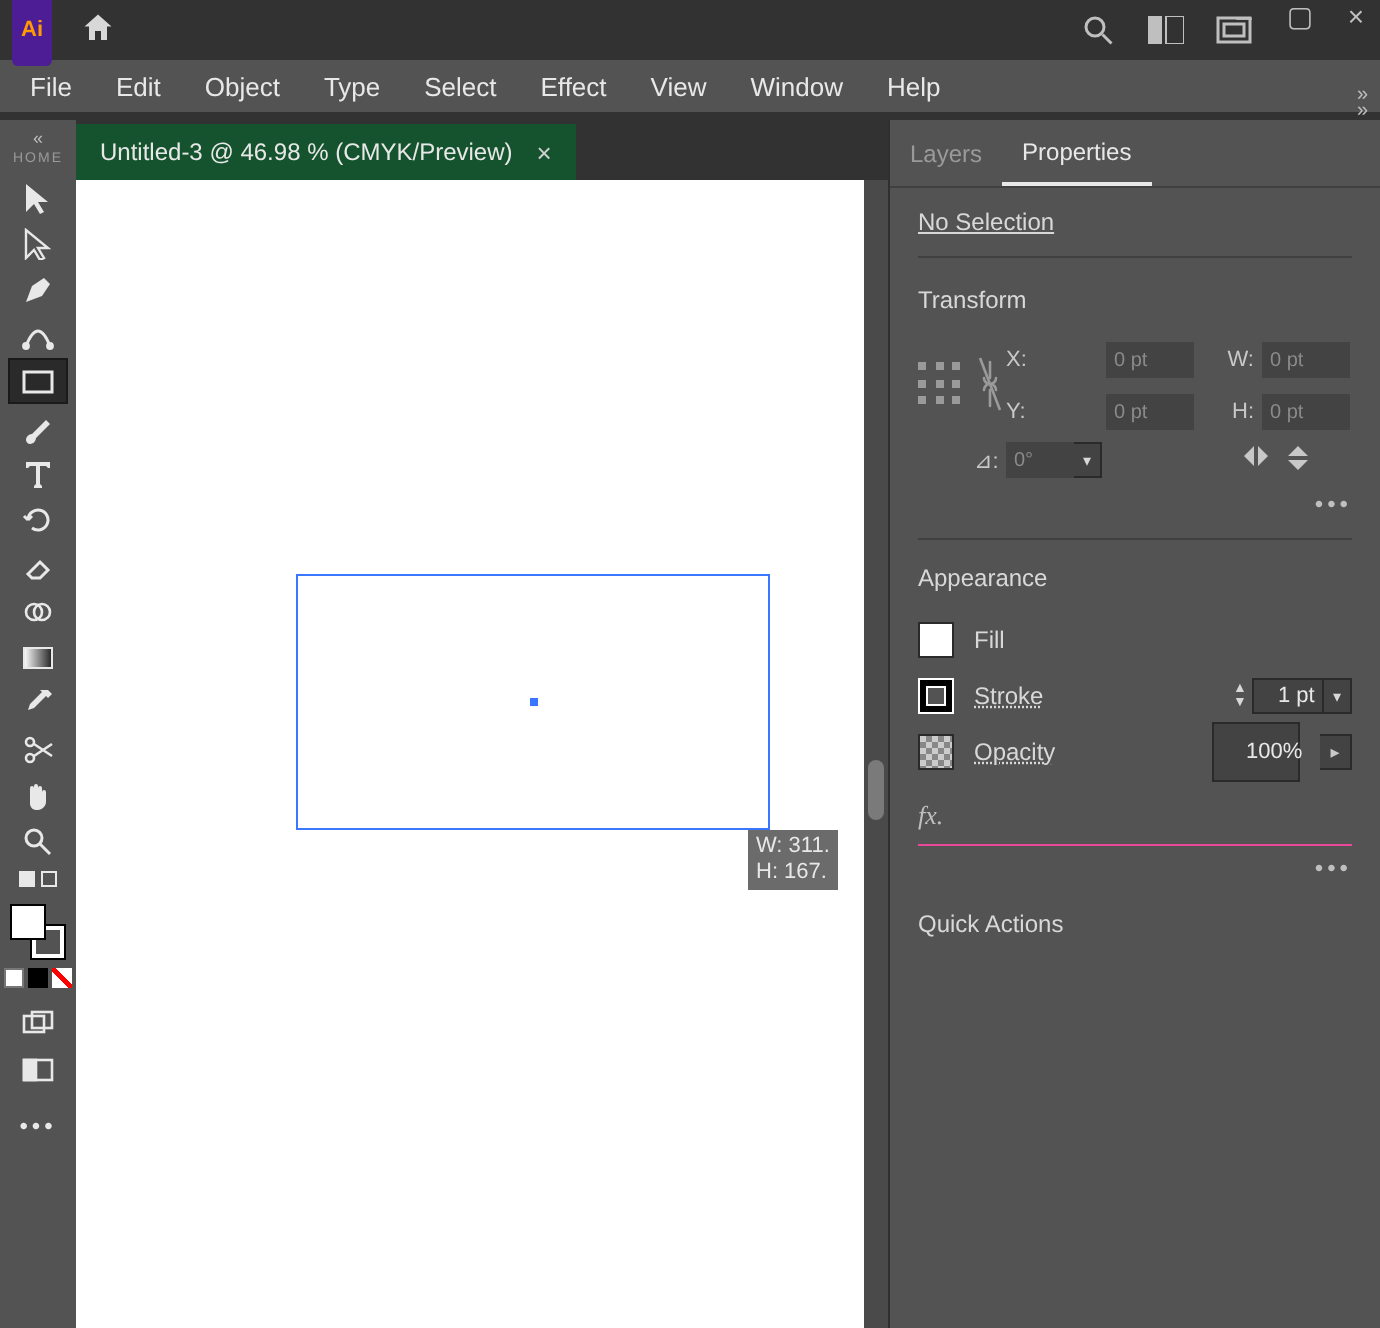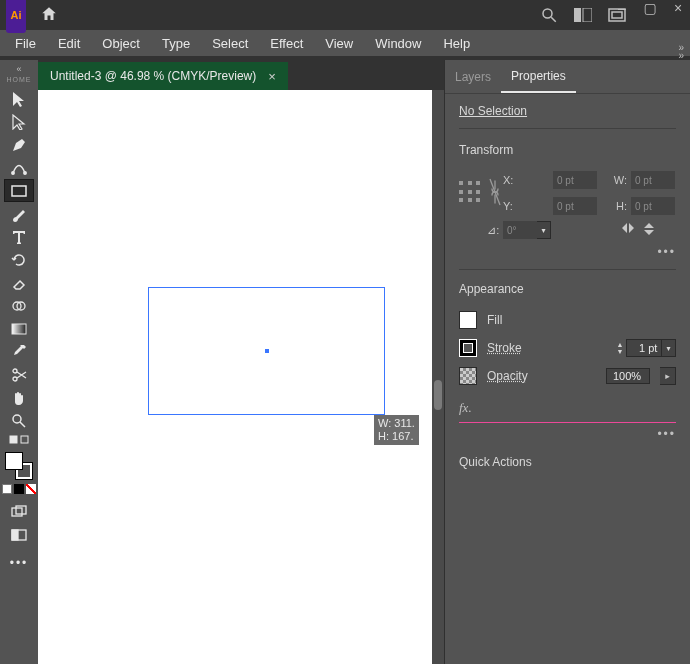--- a/index.html
+++ b/index.html
@@ -69,21 +69,21 @@
   .appearance-row { display:flex; align-items:center; gap:10px; height:28px;}
   .swatch { width:18px; height:18px; border:1px solid #2a2a2a;}
   .swatch.fill { background:#fff;}
   .swatch.stroke { background:#535353; box-shadow: inset 0 0 0 3px #000, inset 0 0 0 4px #fff; border:1px solid #fff;}
   .swatch.op { background-image:linear-gradient(45deg,#888 25%,transparent 25%),linear-gradient(-45deg,#888 25%,transparent 25%),linear-gradient(45deg,transparent 75%,#888 75%),linear-gradient(-45deg,transparent 75%,#888 75%); background-size:6px 6px; background-position:0 0,0 3px,3px -3px,-3px 0; background-color:#ccc;}
   .app-label { font-size:12px; color:#d8d8d8;}
   .stroke-ctrl { display:flex; align-items:center; margin-left:auto;}
   .spin { width:12px; display:flex; flex-direction:column; color:#d8d8d8; font-size:7px; text-align:center; line-height:7px;}
   .combo { width:36px; height:18px; background:#434343; color:#e8e8e8; font-size:11px; display:flex; align-items:center; padding-left:12px; border:1px solid #2a2a2a;}
   .combo-arrow { width:14px; height:18px; background:#434343; color:#d8d8d8; font-size:8px; display:flex; align-items:center; justify-content:center; border:1px solid #2a2a2a; border-left:none;}
-  .op-field { width:44px; height:16px; background:#434343; color:#e8e8e8; font-size:11px; display:flex; align-items:center; padding-left:6px; border:1px solid #2a2a2a; margin-left:auto;}
+  .op-field { width:44px; height:30px; background:#434343; color:#e8e8e8; font-size:11px; display:flex; align-items:center; padding-left:16px; border:1px solid #2a2a2a; margin-left:auto;}
   .op-arrow { width:16px; height:18px; background:#434343; display:flex; align-items:center; justify-content:center; border:1px solid #2a2a2a; border-left:none; font-size:9px;}
   .fx-row { font-style:italic; font-family:Georgia,serif; color:#bfbfbf; font-size:13px; padding:10px 0 6px 0; border-bottom:1px solid #ec4899;}
   .underline-d { text-decoration: underline dotted;}
 </style>
 </head>
 <body>
 
 <div class="titlebar">
   <div class="ai-icon">Ai</div>
   <div class="home-icon">

